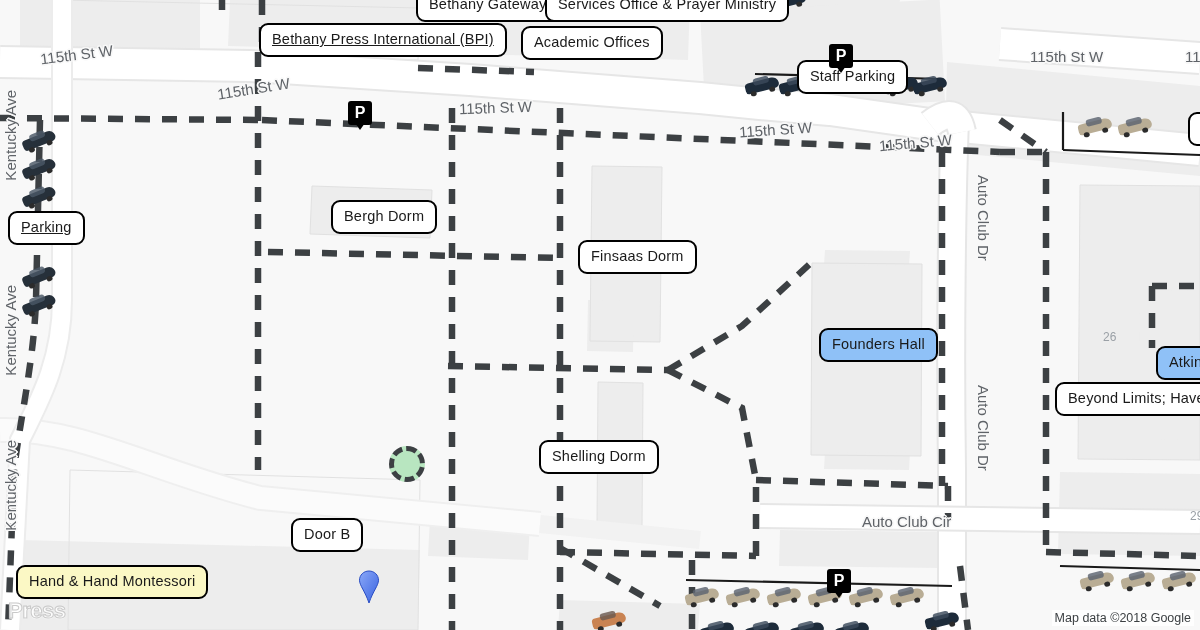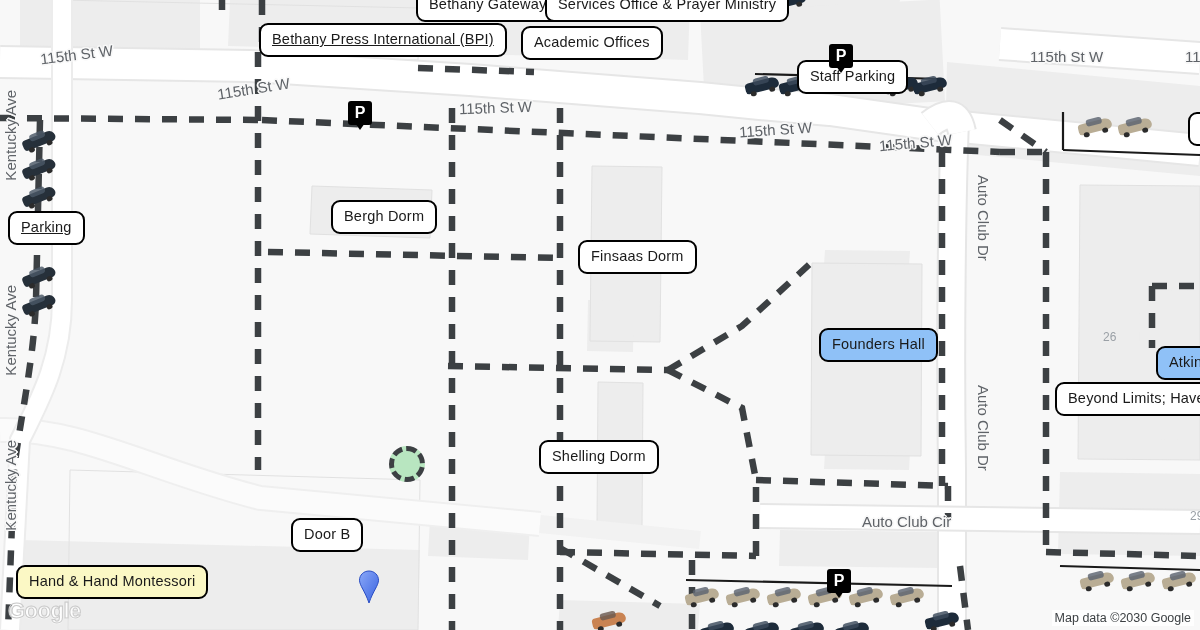--- a/index.html
+++ b/index.html
@@ -487,16 +487,16 @@
   <div class="poi" style="left:331px; top:200px;">Bergh Dorm</div>
   <div class="poi blue" style="left:819px; top:328px;">Founders Hall</div>
   <div class="poi" style="left:578px; top:240px;">Finsaas Dorm</div>
   <div class="poi blue" style="left:1156px;top:346px;">Atkins</div>
   <div class="poi" style="left:1055px;top:382px;">Beyond Limits; Haven</div>
   <div class="poi" style="left:539px; top:440px;">Shelling Dorm</div>
   <div class="poi" style="left:291px; top:518px;">Door B</div>
   <div class="poi yellow" style="left:16px;  top:533px;margin-top:32px;">Hand &amp; Hand Montessori</div>
   <div class="poi" style="left:1188px;top:112px;">P</div>
 
-  <div id="google-logo">Google</div>
-  <div id="attribution">Map data ©2030 Google</div>
+  <div id="google-logo">Press</div>
+  <div id="attribution">Map data ©2018 Google</div>
 
 </div>
 
 </body></html>

